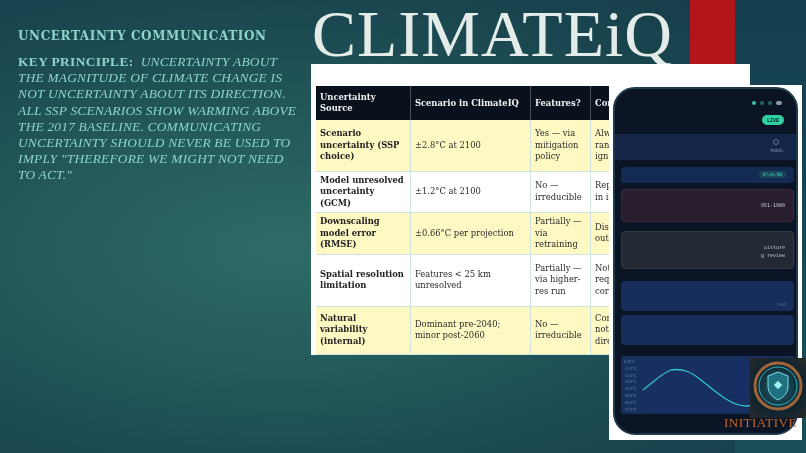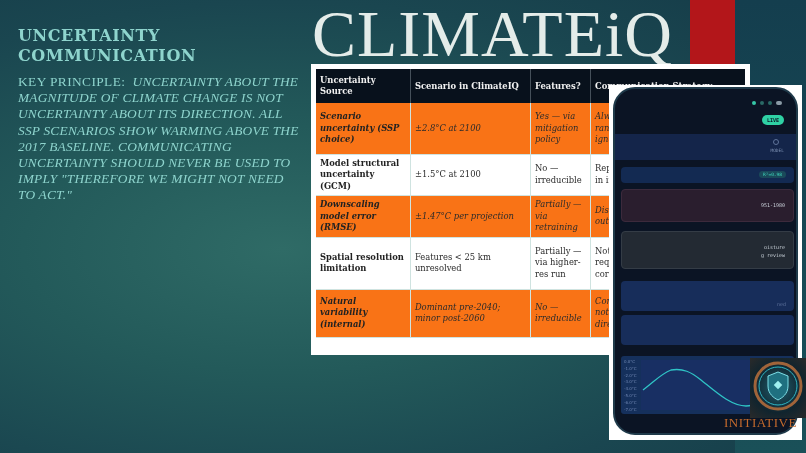--- a/index.html
+++ b/index.html
@@ -19,50 +19,50 @@
   }
   .title-big {
     position: absolute; left: 312px; top: -6px;
     font-family: "Liberation Serif", serif; font-size: 66px; color: #e4ece9;
     letter-spacing: 1px; line-height: 80px;
   }
   .left {
     position: absolute; left: 18px; top: 26px; width: 285px; color: #8fd0cb;
   }
   .section-title {
-    font-family: "DejaVu Serif", serif; font-weight: bold; font-size: 16px;
+    font-family: "DejaVu Serif", serif; font-weight: bold; font-size: 12px;
     line-height: 20px; letter-spacing: 0.6px; color: #8ed4cd;
   }
   .intro {
     margin-top: 6px; font-family: "Liberation Serif", serif; font-size: 17.6px;
     line-height: 20.5px; letter-spacing: 0.6px; color: #8ed4cd; text-transform: uppercase;
   }
   .key {
     margin-top: 8px; font-family: "Liberation Serif", serif; font-size: 13.4px;
     line-height: 16.2px; color: #8ed4cd; letter-spacing: 0.2px;
   }
-  .key .lbl { font-weight: normal; font-style: normal; letter-spacing: 0.4px; }
+  .key .lbl { font-weight: bold; font-style: normal; letter-spacing: 0.4px; }
   .key .body { font-style: italic; }
 
   .table-card {
     position: absolute; left: 311px; top: 64px; width: 439px; height: 291px;
-    background: #ffffff; padding: 5px 5px 5px 5px;
+    background: #ffffff; padding: 22px 5px 5px 5px;
   }
   table { width: 100%; border-collapse: collapse; font-family: "DejaVu Serif", serif; font-size: 8.4px; color: #2b2b2b; }
   th {
     background: #08111c; color: #f2f2f2; text-align: left; font-weight: bold;
     padding: 4px 4px; height: 34px; border-right: 1px solid #45505a; line-height: 11px;
   }
   th:last-child { border-right: none; }
   td {
     padding: 3px 4px; border-right: 1px solid #cfe3e0; border-bottom: 1px solid #cfe3e0;
     line-height: 11.5px; vertical-align: middle;
   }
   td:last-child { border-right: none; }
-  tr.r0 td, tr.r2 td, tr.r4 td { background: #f97316; font-style: italic; }
+  tr.r0 td, tr.r2 td, tr.r4 td { background: #fef9c3; }
   tr.r1 td, tr.r3 td { background: #ffffff; }
   td.src { font-weight: bold; color: #222; }
 
   .phone-wrap {
     position: absolute; left: 609px; top: 85px; width: 193px; height: 355px; background: #ffffff;
   }
   .phone {
     position: absolute; left: 4px; top: 2px; width: 185px; height: 348px;
     background: #0b1424; border-radius: 22px; border: 2px solid #1f3a4a; overflow: hidden;
   }
@@ -127,28 +127,28 @@
       </tr>
     </thead>
     <tbody>
       <tr class="r0" style="height:51px">
         <td class="src">Scenario uncertainty (SSP choice)</td>
         <td>±2.8°C at 2100</td>
         <td>Yes — via mitigation policy</td>
         <td>Always show multi-scenario range; frame as policy lever not ignorance</td>
       </tr>
       <tr class="r1" style="height:37px">
-        <td class="src">Model structural uncertainty (GCM)</td>
-        <td>±1.5°C at 2100</td>
+        <td class="src">Model unresolved uncertainty (GCM)</td>
+        <td>±1.2°C at 2100</td>
         <td>No — irreducible</td>
         <td>Report as ensemble spread; use in infrastructure design tolerance</td>
       </tr>
       <tr class="r2" style="height:38px">
         <td class="src">Downscaling model error (RMSE)</td>
-        <td>±1.47°C per projection</td>
+        <td>±0.66°C per projection</td>
         <td>Partially — via retraining</td>
         <td>Disclose RMSE in all formal outputs; flag if RMSE &gt; 1.0°C</td>
       </tr>
       <tr class="r3" style="height:52px">
         <td class="src">Spatial resolution limitation</td>
         <td>Features &lt; 25 km unresolved</td>
         <td>Partially — via higher-res run</td>
         <td>Note that urban-scale features require additional urban correction</td>
       </tr>
       <tr class="r4" style="height:48px">

